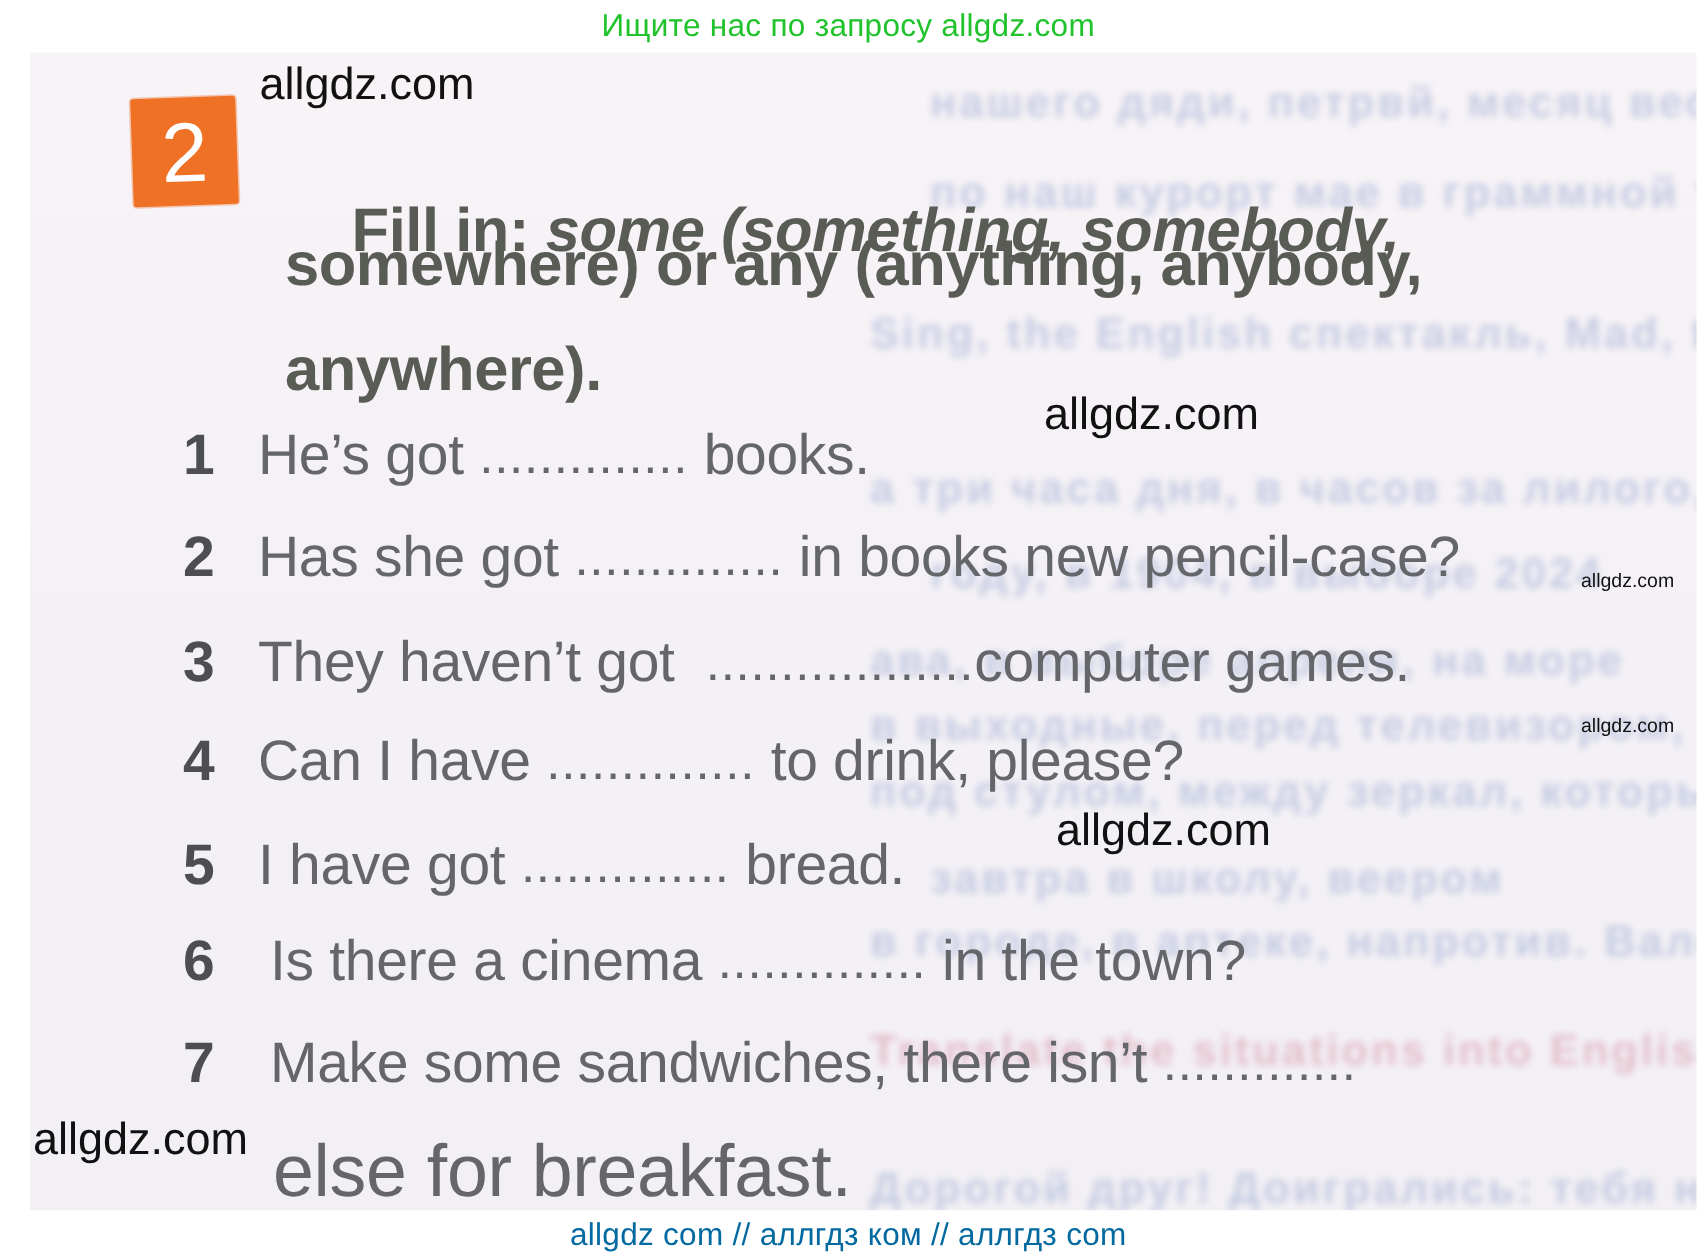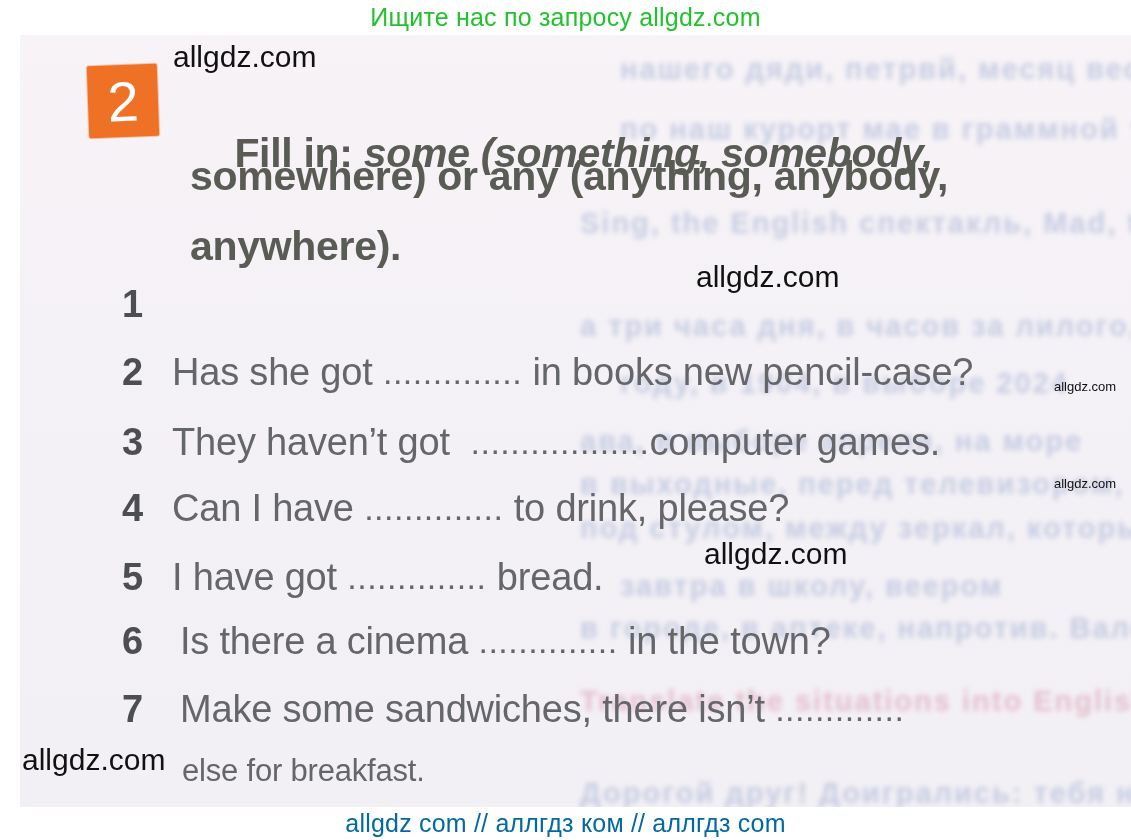--- a/index.html
+++ b/index.html
@@ -5,21 +5,21 @@
   html,body{margin:0;padding:0;}
   body{
     width:1131px;height:840px;position:relative;overflow:hidden;
     background:#ffffff;
     font-family:"Liberation Sans", sans-serif;
   }
   
   .banner{
     position:absolute;left:0;width:1131px;background:#ffffff;
     display:flex;align-items:center;justify-content:center;
-    font-size:25px;letter-spacing:.2px;
+    font-size:21px;letter-spacing:.2px;
   }
   .banner.top{top:0;height:35px;color:#21c32d;}
   .banner.bottom{top:807px;height:33px;color:#0369a1;}
 
   
   .scan{
     position:absolute;left:0;top:35px;width:1131px;height:772px;
     background:linear-gradient(180deg,#f7f3f7 0%,#f4f1f6 55%,#f3f0f5 100%);
     overflow:hidden;
     margin-left:20px;
@@ -60,21 +60,21 @@
   .item{
     position:absolute;left:102px;display:flex;white-space:pre;
     font-size:38px;color:#646669;letter-spacing:-.2px;
   }
   .item .num{
     width:50px;flex:0 0 50px;font-weight:700;color:#4c4e50;
   }
   .item .txt{white-space:pre;}
   .dots{letter-spacing:.5px;font-size:34px;vertical-align:1px;color:#646669;}
   .cont{
-    position:absolute;left:154px;font-size:31px;color:#646669;
+    position:absolute;left:154px;font-size:49px;color:#646669;
     letter-spacing:-.2px;white-space:pre;
   }
 </style>
 </head>
 <body>
 
 <div class="banner top">
   <span>Ищите нас по запросу allgdz.com</span>
 </div>
 
@@ -105,20 +105,21 @@
   </div>
 
   <div class="h-line it" style="top:118px;">somewhere) or any (anything, anybody,</div>
   <div class="h-line" style="top:48px;">
     <span>Fill in: </span><span class="it">some (something, somebody,</span>
   </div>
   <div class="h-line it" style="top:188px;">anywhere).</div>
 
   <div class="item" style="top:248px;">
     <span class="num">1</span>
+    <span class="txt"><span>He’s got </span><span class="dots">..............</span><span> books.</span></span>
   </div>
 
   <div class="item" style="top:316px;">
     <span class="num">2</span>
     <span class="txt"><span>Has she got </span><span class="dots">..............</span><span> in books new pencil-case?</span></span>
   </div>
 
   <div class="item" style="top:386px;">
     <span class="num">3</span>
     <span class="txt"><span>They haven’t got  </span><span class="dots">..................</span><span>computer games.</span></span>

